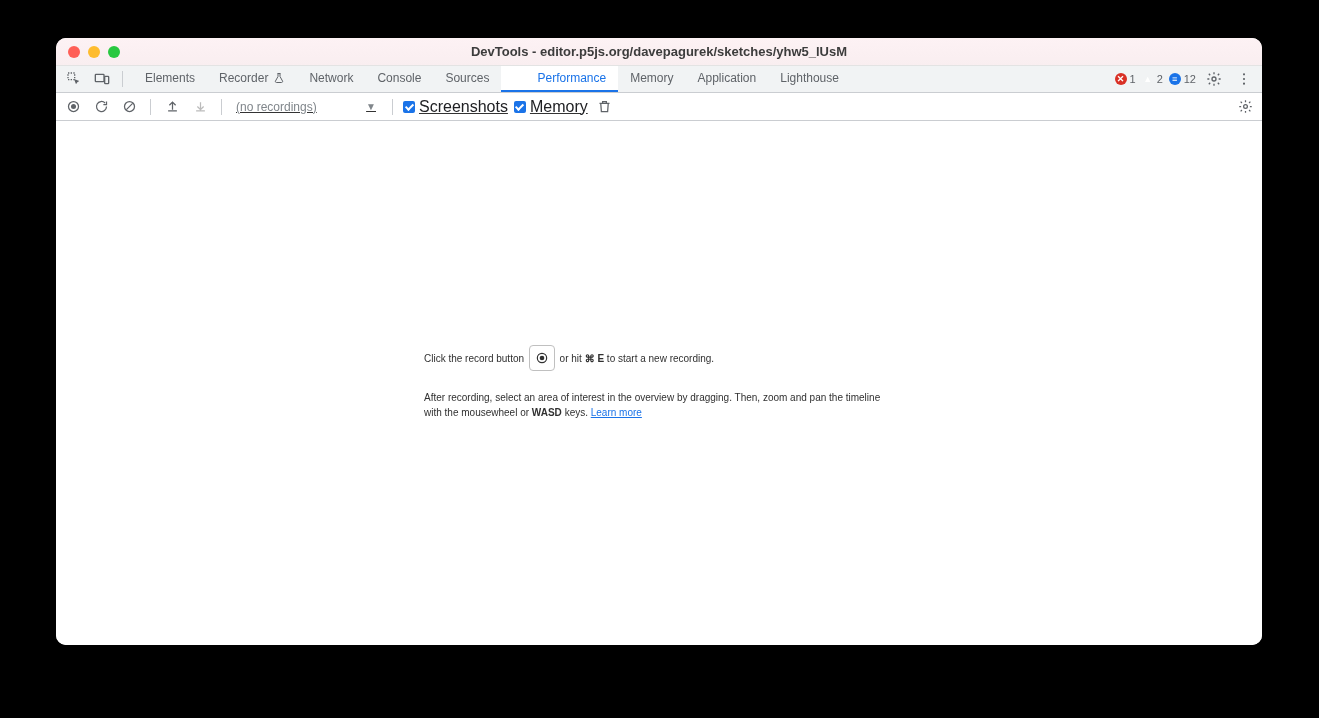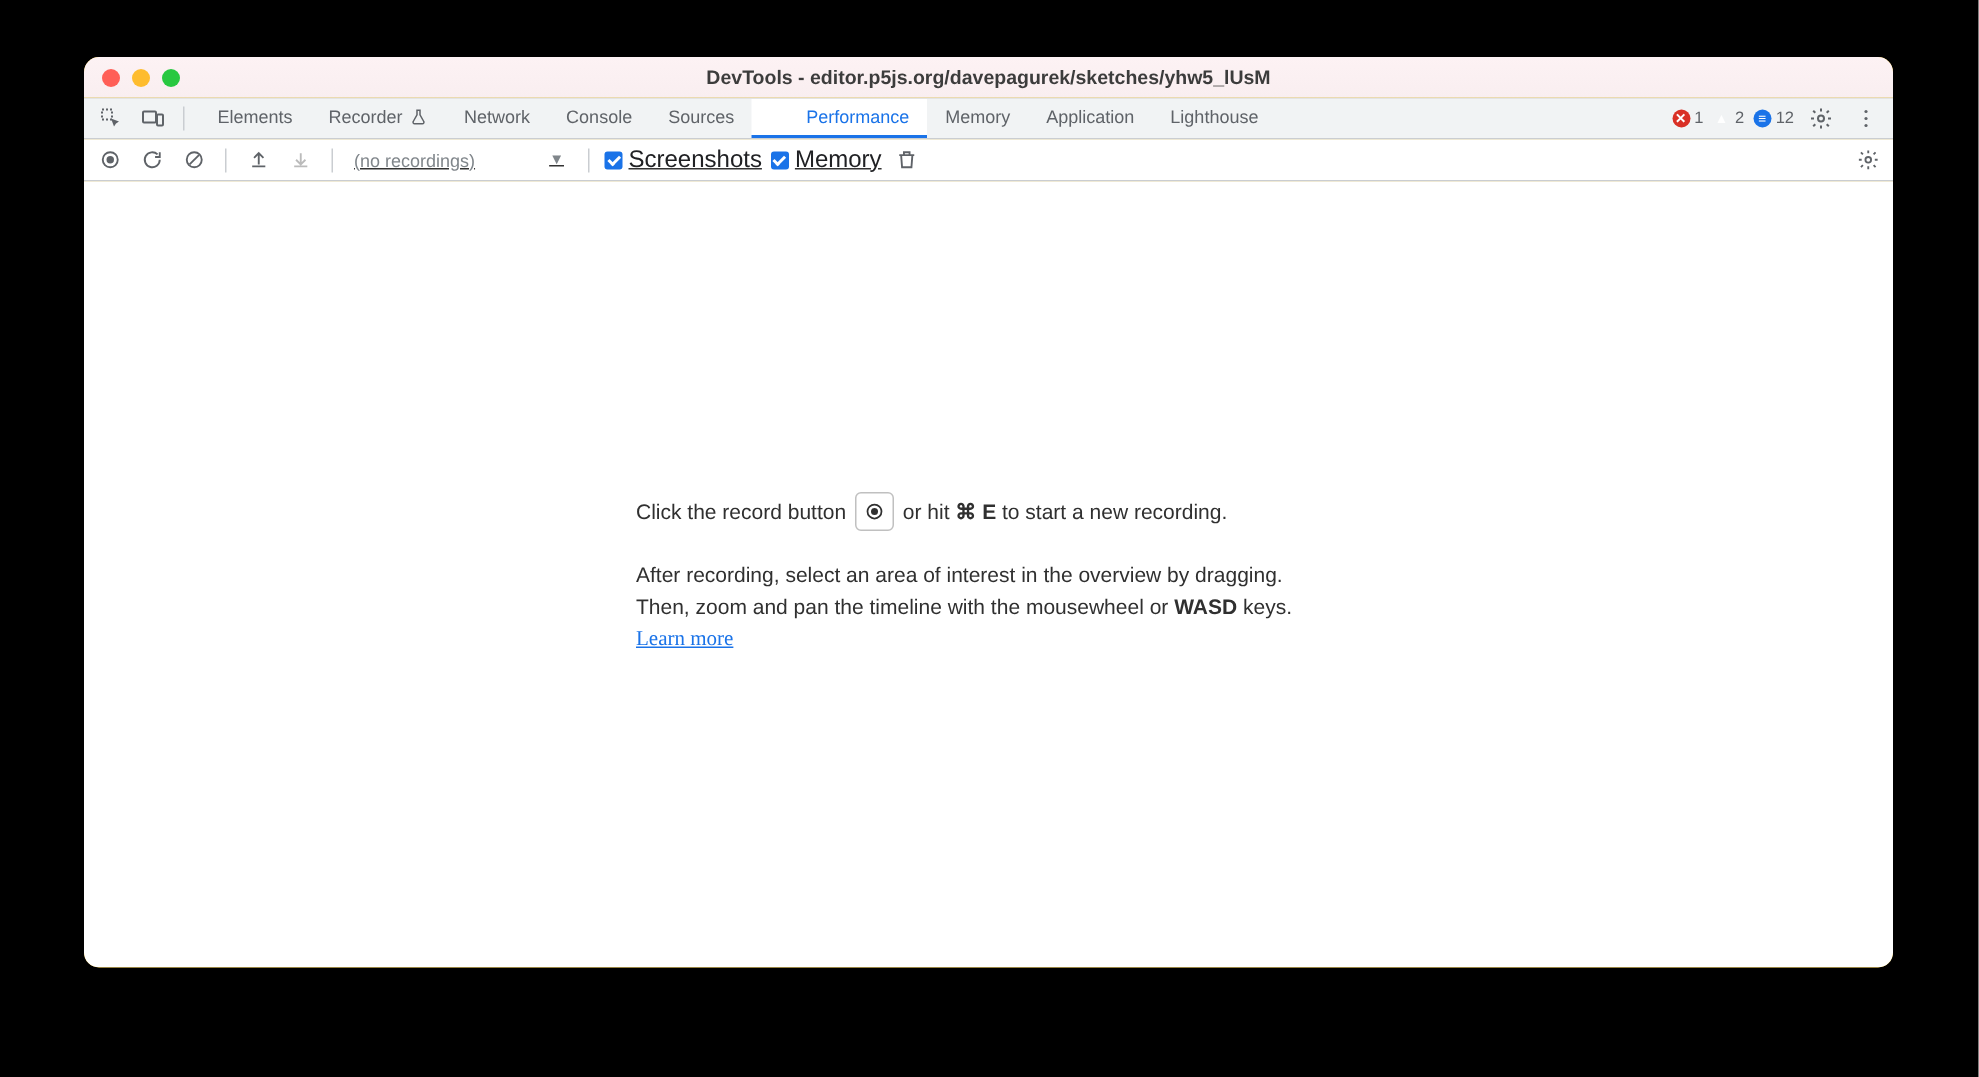--- a/index.html
+++ b/index.html
@@ -11,21 +11,21 @@
     font-size: 12px;
     color: #333;
     position: relative;
   }
   .window {
     position: absolute;
     left: 56px;
     top: 38px;
     width: 1206px;
     height: 607px;
-    background: #eab308;
+    background: #ffffff;
     border-radius: 10px;
     box-shadow: 0 10px 40px rgba(0,0,0,0.5);
     overflow: hidden;
     display: flex;
     flex-direction: column;
   }
   .titlebar {
     height: 28px;
     background: linear-gradient(#fdf2f4, #f9eef0);
     display: flex;
@@ -163,41 +163,41 @@
   }
   .content {
     flex: 1;
     background: #fff;
     display: flex;
     align-items: center;
     justify-content: center;
   }
   .instructions {
     max-width: 470px;
-    font-size: 14px;
+    font-size: 10px;
     color: #303030;
     line-height: 1.5;
   }
   .instructions p { margin-bottom: 18px; }
   .instructions p:last-child { margin-bottom: 0; }
   .key-btn {
     display: inline-flex;
     align-items: center; justify-content: center;
     width: 26px; height: 26px;
     border: 1px solid #c0c0c0;
     border-radius: 4px;
     vertical-align: middle;
     margin: 0 2px;
     position: relative;
     top: -1px;
   }
   .key-btn svg { width: 14px; height: 14px; color:#303030; }
   .kbd { font-weight: 600; }
   .wasd { font-weight: 700; }
-  a.learn { color:#1a73e8; text-decoration: underline; font-family: Liberation Serif, serif; }
+  a.learn { color:#1a73e8; text-decoration: underline; }
 </style>
 </head>
 <body>
 
 <div class="window">
 
   <div class="titlebar">
     <div class="traffic">
       <span class="tl-close"></span>
       <span class="tl-min"></span>

